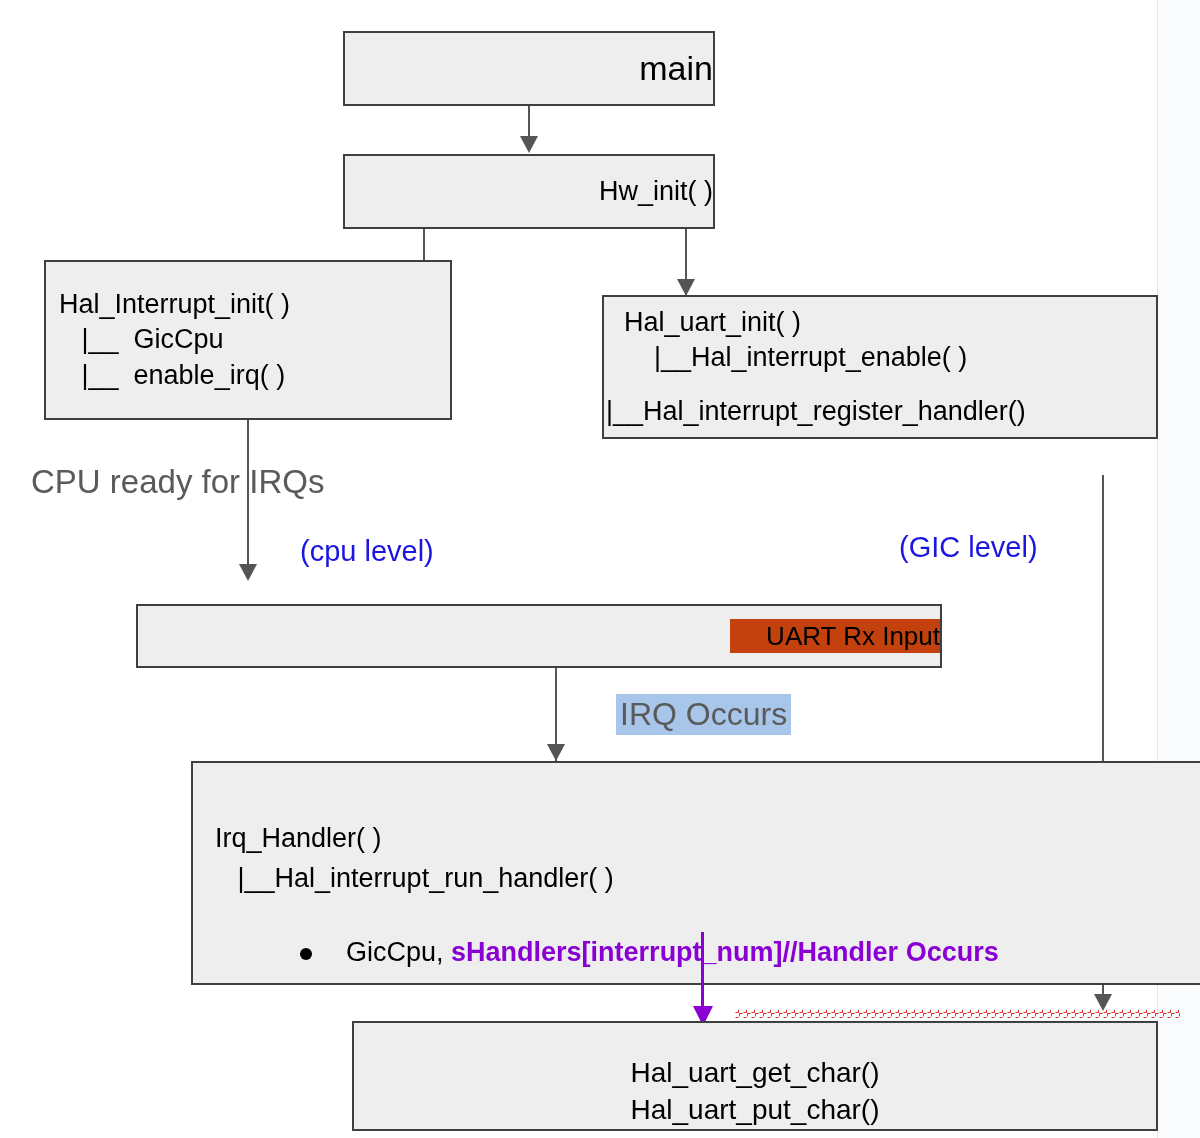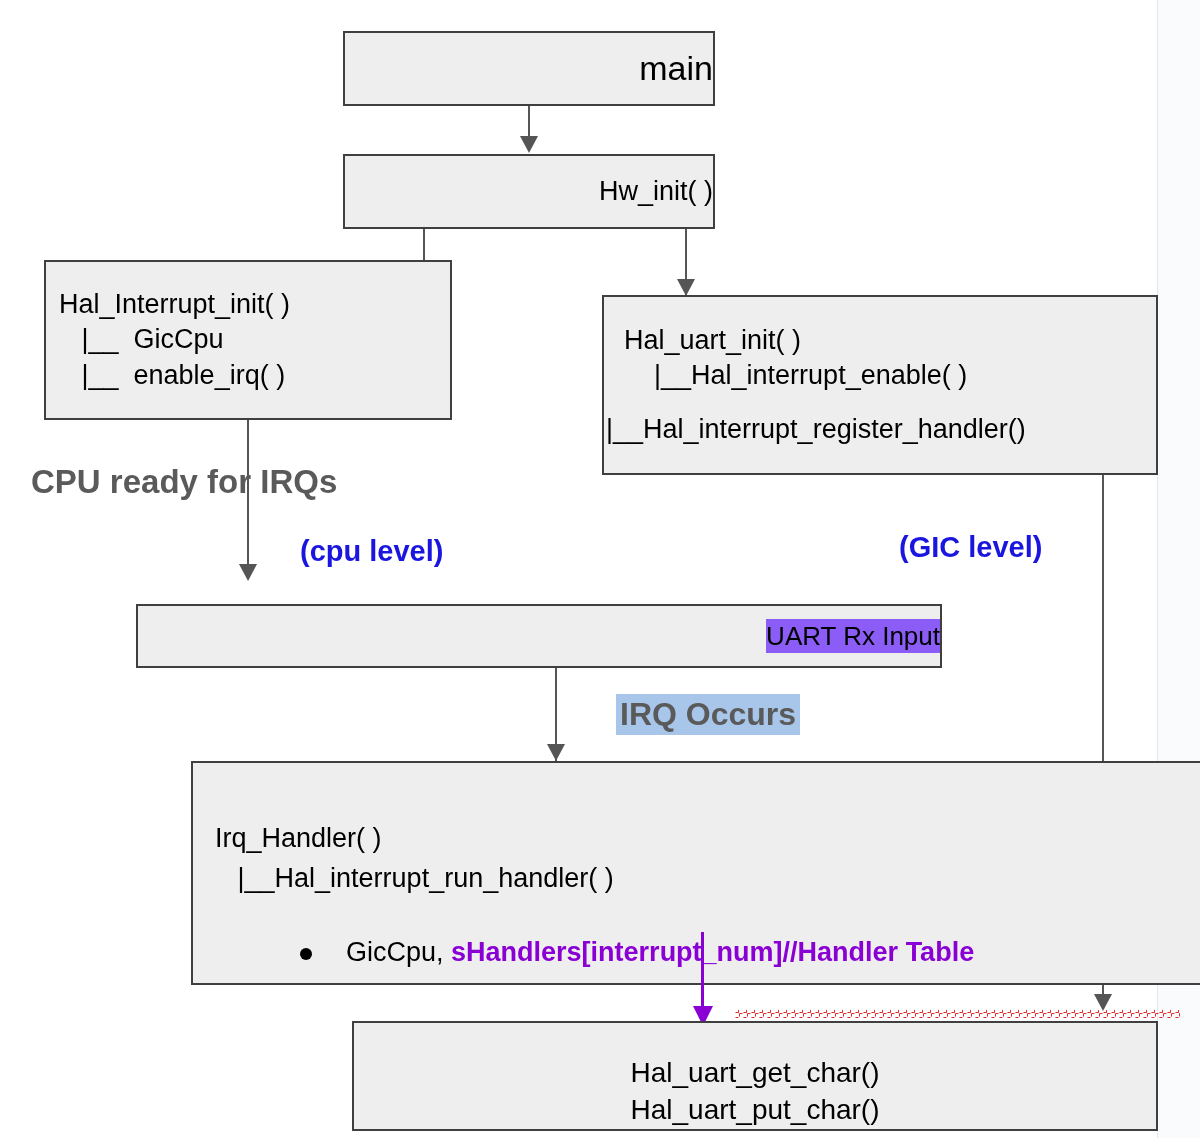--- a/index.html
+++ b/index.html
@@ -78,37 +78,38 @@
     position: absolute;
     width: 0;
     height: 0;
     border-left: 10px solid transparent;
     border-right: 10px solid transparent;
     border-top: 20px solid #8a00d4;
   }
   .note {
     position: absolute;
     white-space: pre;
-    font-weight: bold;
+    font-weight: normal;
     text-align: right;
   }
   .note-gray {
     color: #5a5a5a;
     font-size: 33px;
   }
   .note-blue {
     color: #1a16e0;
     font-size: 29px;
   }
   .note-purple {
     color: #8a00d4;
     font-size: 29px;
   }
   .hl-light {
-    background: #8b5cf6;
+    background: #c2410c;
+    padding-left: 36px;
   }
   .hl-strong {
     background: #a8c5ea;
   }
   .squiggle {
     position: absolute;
     height: 8px;
     background-image:
       radial-gradient(circle at 2px 5px, transparent 2.2px, #e01010 2.6px, transparent 3.2px),
       radial-gradient(circle at 6px 1px, transparent 2.2px, #e01010 2.6px, transparent 3.2px);
@@ -155,21 +156,21 @@
 
   <div class="box left" style="left:44px; top:260px; width:408px; height:160px; font-size:27px;">
     <div>Hal_Interrupt_init( )</div>
     <div>   |__  GicCpu</div>
     <div>   |__  enable_irq( )</div>
   </div>
 
   <div class="connector" style="left:247px; top:420px; height:158px;"></div>
   <div class="arrowhead" style="left:239px; top:564px;"></div>
 
-  <div class="box left" style="left:602px; top:295px; width:556px; height:180px; font-size:27px; padding-left:20px;">
+  <div class="box left" style="left:602px; top:295px; width:556px; height:144px; font-size:27px; padding-left:20px;">
     <div>Hal_uart_init( )</div>
     <div>    |__Hal_interrupt_enable( )</div>
     <div style="height:18px;"></div>
     <div style="margin-left:-18px;">|__Hal_interrupt_register_handler()</div>
   </div>
 
   <div class="connector" style="left:1102px; top:475px; height:528px;"></div>
   <div class="arrowhead" style="left:1094px; top:994px;"></div>
 
   <div class="note note-gray" style="left:31px; top:463px;">CPU ready for IRQs</div>
@@ -184,21 +185,21 @@
 
   <div class="connector" style="left:555px; top:668px; height:93px;"></div>
   <div class="arrowhead" style="left:547px; top:744px;"></div>
 
   <div class="note note-gray hl-strong" style="left:576px; top:694px; font-size:32px; padding:2px 4px;margin-left:40px;">IRQ Occurs</div>
 
   <div class="box" style="left:191px; top:761px; width:1040px; height:224px; font-size:27px; padding:0;">
     <div style="position:absolute; left:22px; top:58px;">Irq_Handler( )</div>
     <div style="position:absolute; left:22px; top:98px;">   |__Hal_interrupt_run_handler( )</div>
     <div class="bullet-row" style="position:absolute; left:22px; top:136px;">
-      <span class="bullet-dot"></span><span>GicCpu, </span><span class="inline-purple">sHandlers[interrupt_num]//Handler Table</span>
+      <span class="bullet-dot"></span><span>GicCpu, </span><span class="inline-purple">sHandlers[interrupt_num]//Handler Occurs</span>
     </div>
   </div>
 
   <div class="connector-purple" style="left:701px; top:932px; height:82px;"></div>
   <div class="arrowhead-purple" style="left:693px; top:1006px;"></div>
 
   <div class="squiggle" style="left:735px; top:1010px; width:445px;"></div>
 
   <div class="box center" style="left:352px; top:1021px; width:806px; height:110px; font-size:28px; flex-direction:column;">
     <div>Hal_uart_get_char()</div>

